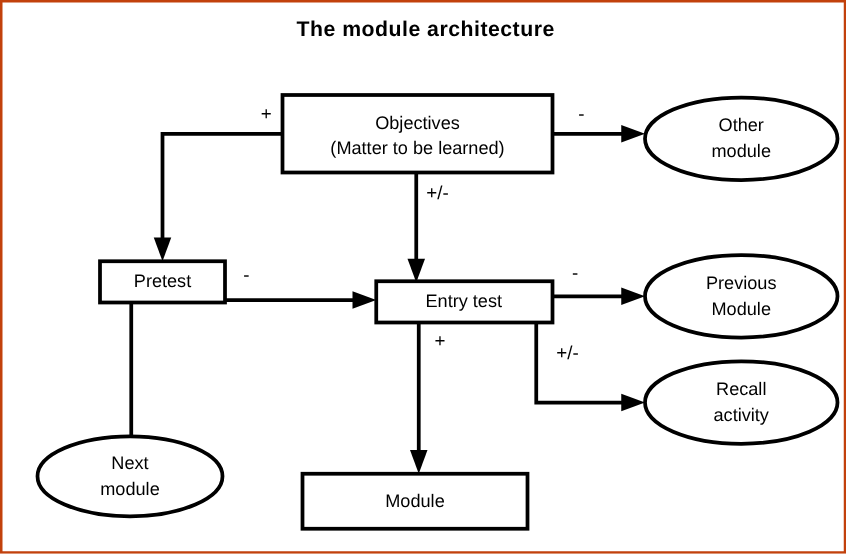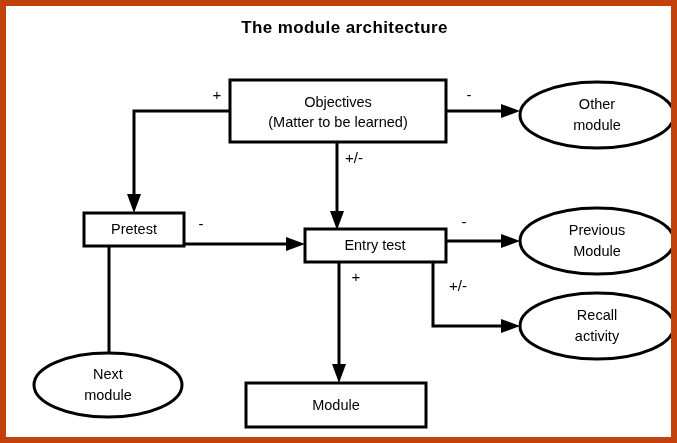--- a/index.html
+++ b/index.html
@@ -5,21 +5,21 @@
   html, body {
     margin: 0;
     padding: 0;
     background: #ffffff;
   }
   #canvas {
     position: relative;
     width: 677px;
     height: 443px;
     background: #ffffff;
-    border: 6px solid #c2410c;
+    border: 2px solid #c2410c;
     box-sizing: border-box;
     overflow: hidden;
     font-family: "Liberation Sans", sans-serif;
   }
   #diagram-svg {
     position: absolute;
     left: 0;
     top: 0;
     width: 677px;
     height: 443px;

